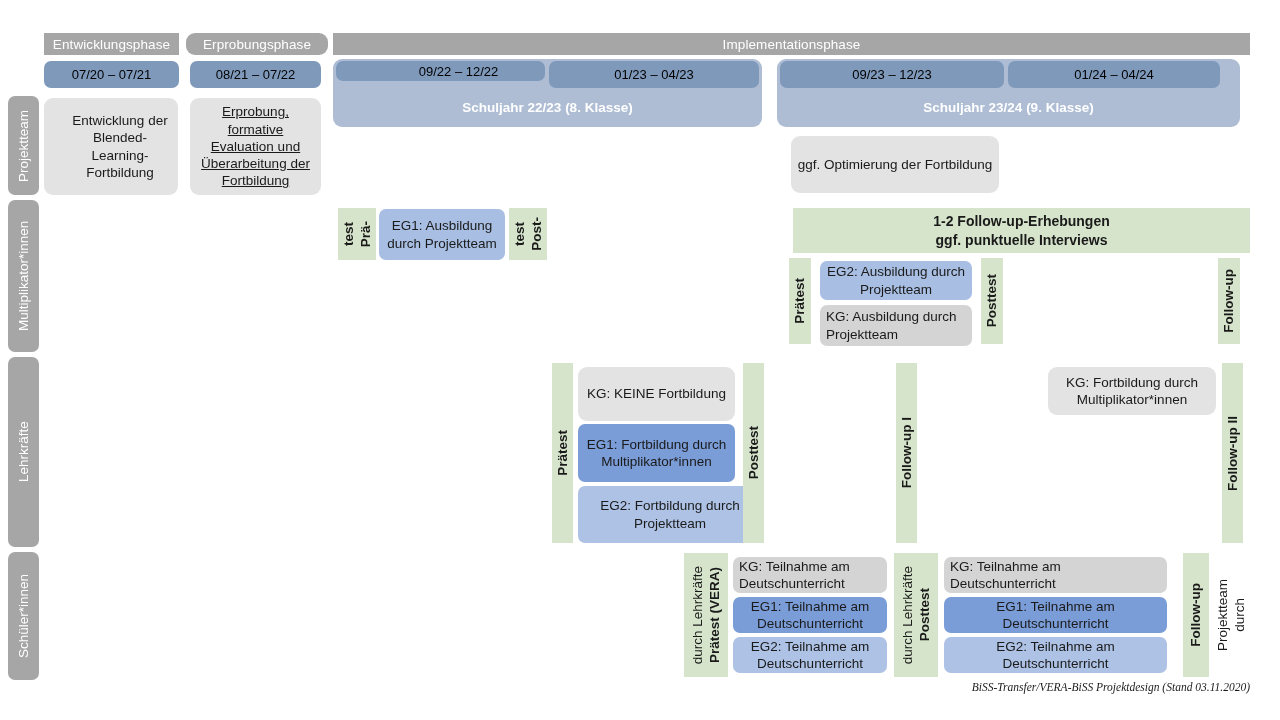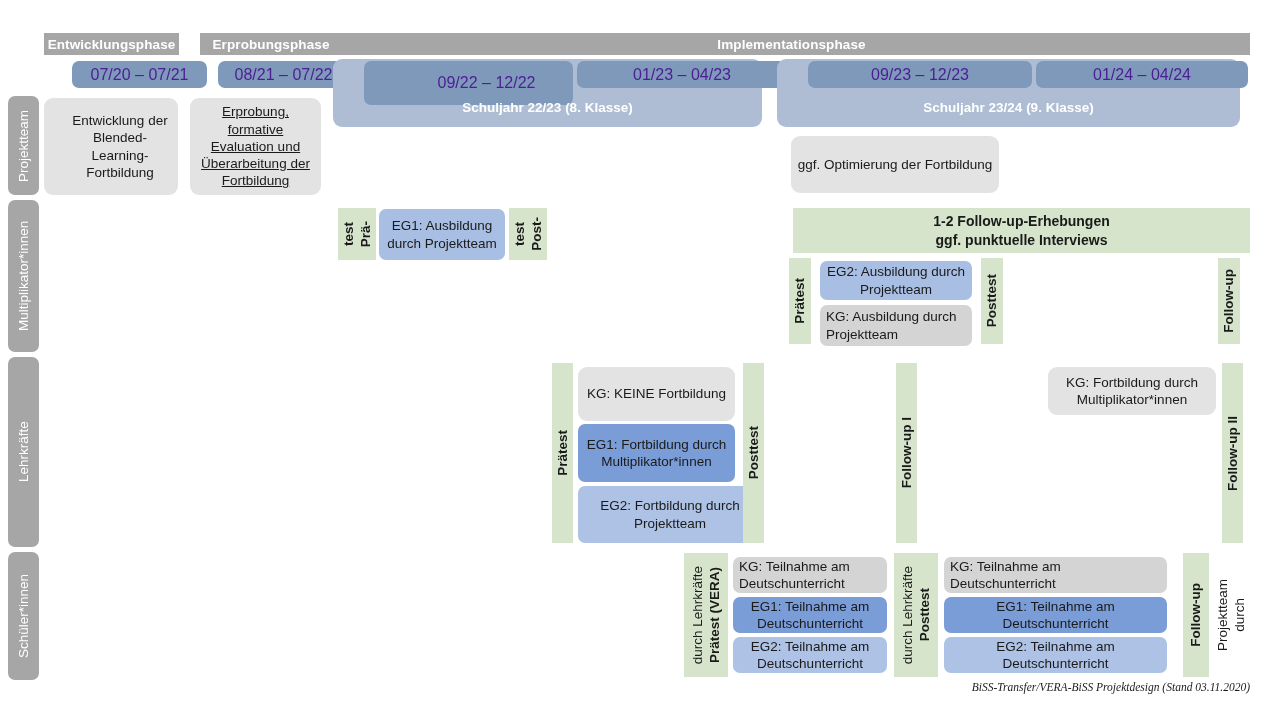--- a/index.html
+++ b/index.html
@@ -8,26 +8,26 @@
     width:1280px;height:720px;position:relative;overflow:hidden;
     font-family:"Liberation Sans", sans-serif;
     color:#1a1a1a;
   }
   .abs{position:absolute;box-sizing:border-box;}
 
   
   .phase-head{
     background:#a6a6a6;color:#ffffff;
     display:flex;align-items:center;justify-content:center;
-    font-size:13.5px;font-weight:700;letter-spacing:.1px;
+    font-size:13.5px;font-weight:400;letter-spacing:.1px;
   }
   .date-box{
-    background:#7f99bb;color:#4c1d95;border-radius:7px;
-    display:flex;align-items:center;justify-content:center;
-    font-size:16px;font-weight:400;margin-left:28px;
+    background:#7f99bb;color:#000000;border-radius:7px;
+    display:flex;align-items:center;justify-content:center;
+    font-size:13px;font-weight:400;
   }
   .year-box{
     background:#aebdd4;border-radius:9px;
   }
   .year-label{
     color:#ffffff;font-size:13.5px;font-weight:bold;
     display:flex;align-items:center;justify-content:center;
     width:100%;
   }
   .rowlabel{
@@ -91,36 +91,36 @@
     font-style:italic;font-size:11.5px;color:#1a1a1a;
     text-align:right;
   }
 </style>
 </head>
 <body>
 
 <div class="abs phase-head" style="left:44px;top:33px;width:135px;height:22px;">
   <span>Entwicklungsphase</span>
 </div>
-<div class="abs phase-head" style="left:200px;top:33px;width:142px;height:22px;">
+<div class="abs phase-head" style="left:186px;top:33px;width:142px;height:22px;border-radius:9px;">
   <span>Erprobungsphase</span>
 </div>
 <div class="abs phase-head" style="left:333px;top:33px;width:917px;height:22px;">
   <span>Implementationsphase</span>
 </div>
 
 <div class="abs date-box" style="left:44px;top:61px;width:135px;height:27px;">
   <span>07/20 – 07/21</span>
 </div>
 <div class="abs date-box" style="left:190px;top:61px;width:131px;height:27px;">
   <span>08/21 – 07/22</span>
 </div>
 
 <div class="abs year-box" style="left:333px;top:59px;width:429px;height:68px;">
-  <div class="abs date-box" style="left:3px;top:2px;width:209px;height:44px;padding-left:36px;">
+  <div class="abs date-box" style="left:3px;top:2px;width:209px;height:20px;padding-left:36px;">
     <span>09/22 – 12/22</span>
   </div>
   <div class="abs date-box" style="left:216px;top:2px;width:210px;height:27px;">
     <span>01/23 – 04/23</span>
   </div>
   <div class="abs year-label" style="left:0;top:31px;height:34px;">
     <span>Schuljahr 22/23 (8. Klasse)</span>
   </div>
 </div>
 

